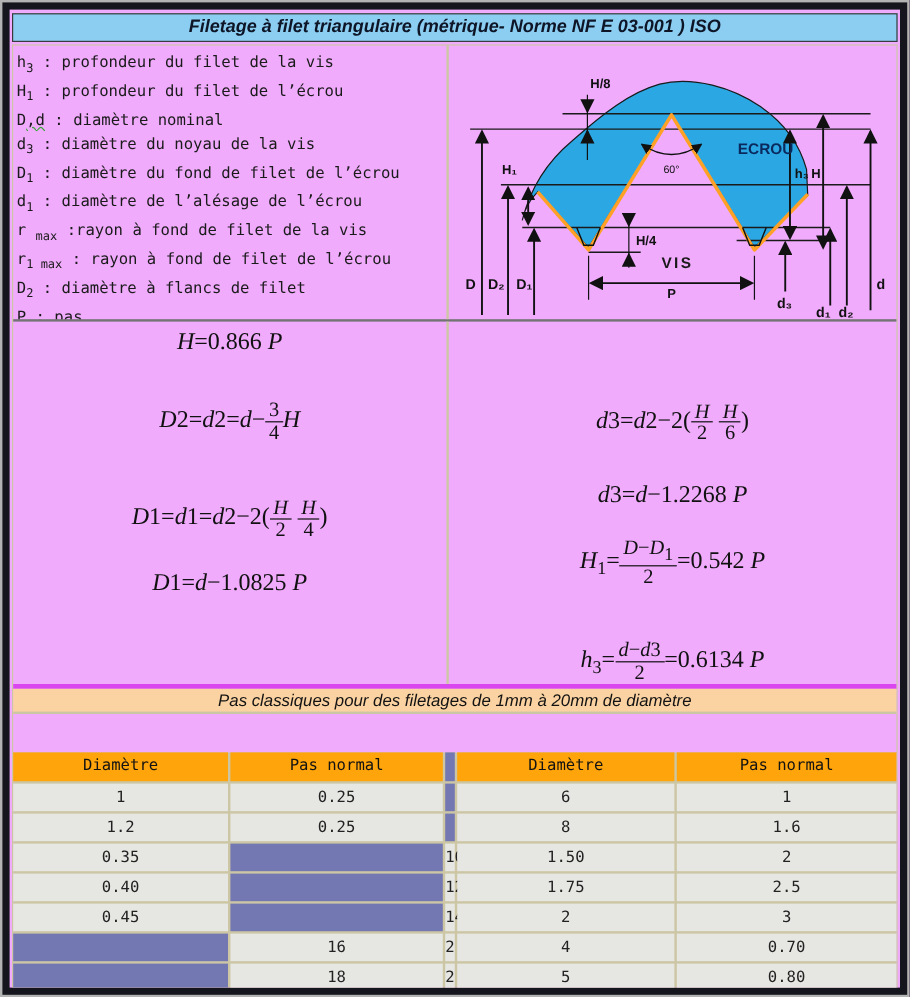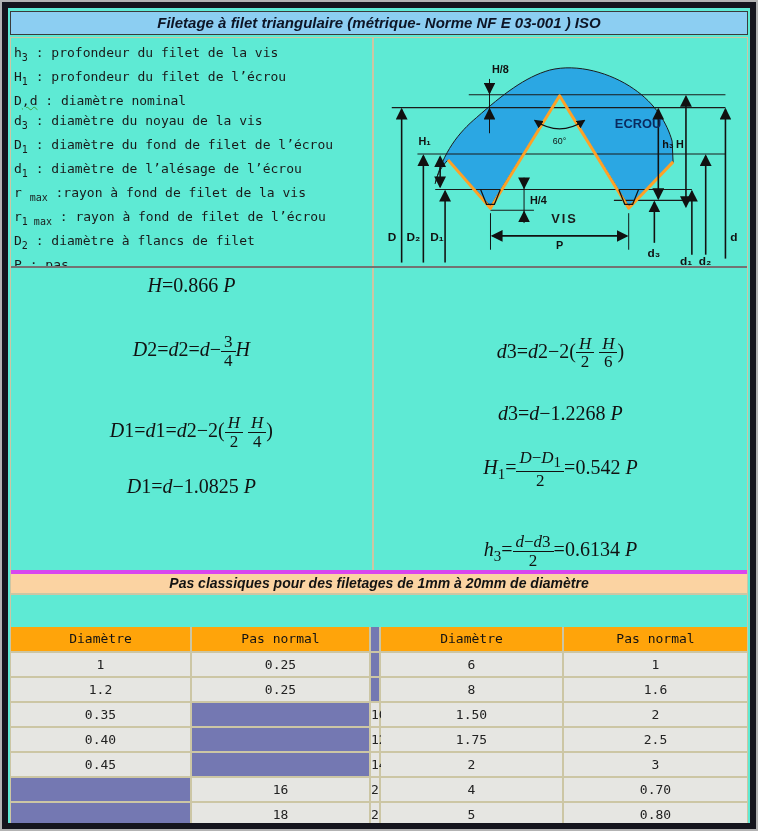--- a/index.html
+++ b/index.html
@@ -1,18 +1,18 @@
 <!DOCTYPE html>
 <html><head>
 <meta charset="utf-8">
 <style>
   html,body{margin:0;padding:0;background:#555;}
   *{box-sizing:border-box;}
   .outer{width:758px;height:831px;border:2px solid #b3b3b3;background:#15151d;padding:6px;margin:0 auto;}
-  .page{width:100%;height:100%;background:#5eead4;padding:3px 2px 0 2px;overflow:hidden;
+  .page{width:100%;height:100%;background:#f0abfc;padding:3px 2px 0 2px;overflow:hidden;
         font-family:"DejaVu Sans Mono",monospace;color:#1a1a1a;}
   .titlebar{height:24px;line-height:22px;background:#8ccef2;border:1px solid #3a3a3a;
             text-align:center;font-family:"Liberation Sans",sans-serif;
             font-weight:bold;font-style:italic;font-size:15px;color:#0d1526;margin-bottom:2px;}
   .content{border:1px solid #ccc6a4;}
   
   .secA{display:flex;height:230px;border-bottom:2px solid #737373;}
   .defs{width:49.3%;border-right:2px solid #ccc6a4;padding:5px 4px 0 3px;
         font-size:13px;line-height:19.5px;white-space:nowrap;overflow:hidden;}
   .defs sub{font-size:10px;}
@@ -25,21 +25,21 @@
   .fcol{width:49.3%;border-right:2px solid #ccc6a4;display:flex;flex-direction:column;align-items:center;}
   .fcol:last-child{flex:1;border-right:none;justify-content:flex-end;}
   .formula{font-family:"Liberation Serif",serif;font-size:20px;color:#111;}
   .formula i{font-style:italic;}
   .formula sub{font-size:15px;}
   .frac{display:inline-block;vertical-align:middle;text-align:center;font-size:17px;line-height:1.05;}
   .frac .num{display:block;border-bottom:1.5px solid #111;padding:0 3px;}
   .frac .den{display:block;}
   
   .pt-banner{height:21px;line-height:19px;background:#fbd3a2;border-bottom:2px solid #ccc6a4;
-             text-align:center;font-family:"Liberation Sans",sans-serif;font-weight:bold;
+             text-align:center;font-family:"Liberation Sans",sans-serif;font-weight:normal;
              font-style:italic;font-size:14px;color:#131313;}
   .ptable{display:grid;grid-template-columns:179px 177px 8px 181px 1fr;gap:2px;background:#ccc6a4;margin-top:32px;}
   .pt-h{background:#ffa40a;height:24px;line-height:24px;text-align:center;font-size:13px;color:#131313;}
   .pt-c{background:#e6e6e2;height:23px;line-height:23px;text-align:center;font-size:13px;color:#222;}
   .pt-divider{background:#7478b2;}
   
   text{font-family:"Liberation Sans",sans-serif;fill:#111;}
   .dlab{font-size:11px;font-weight:bold;}
   .dlab2{font-size:12px;font-weight:bold;}
   .ecrou{font-size:13px;font-weight:bold;fill:#0a2a5e;}

